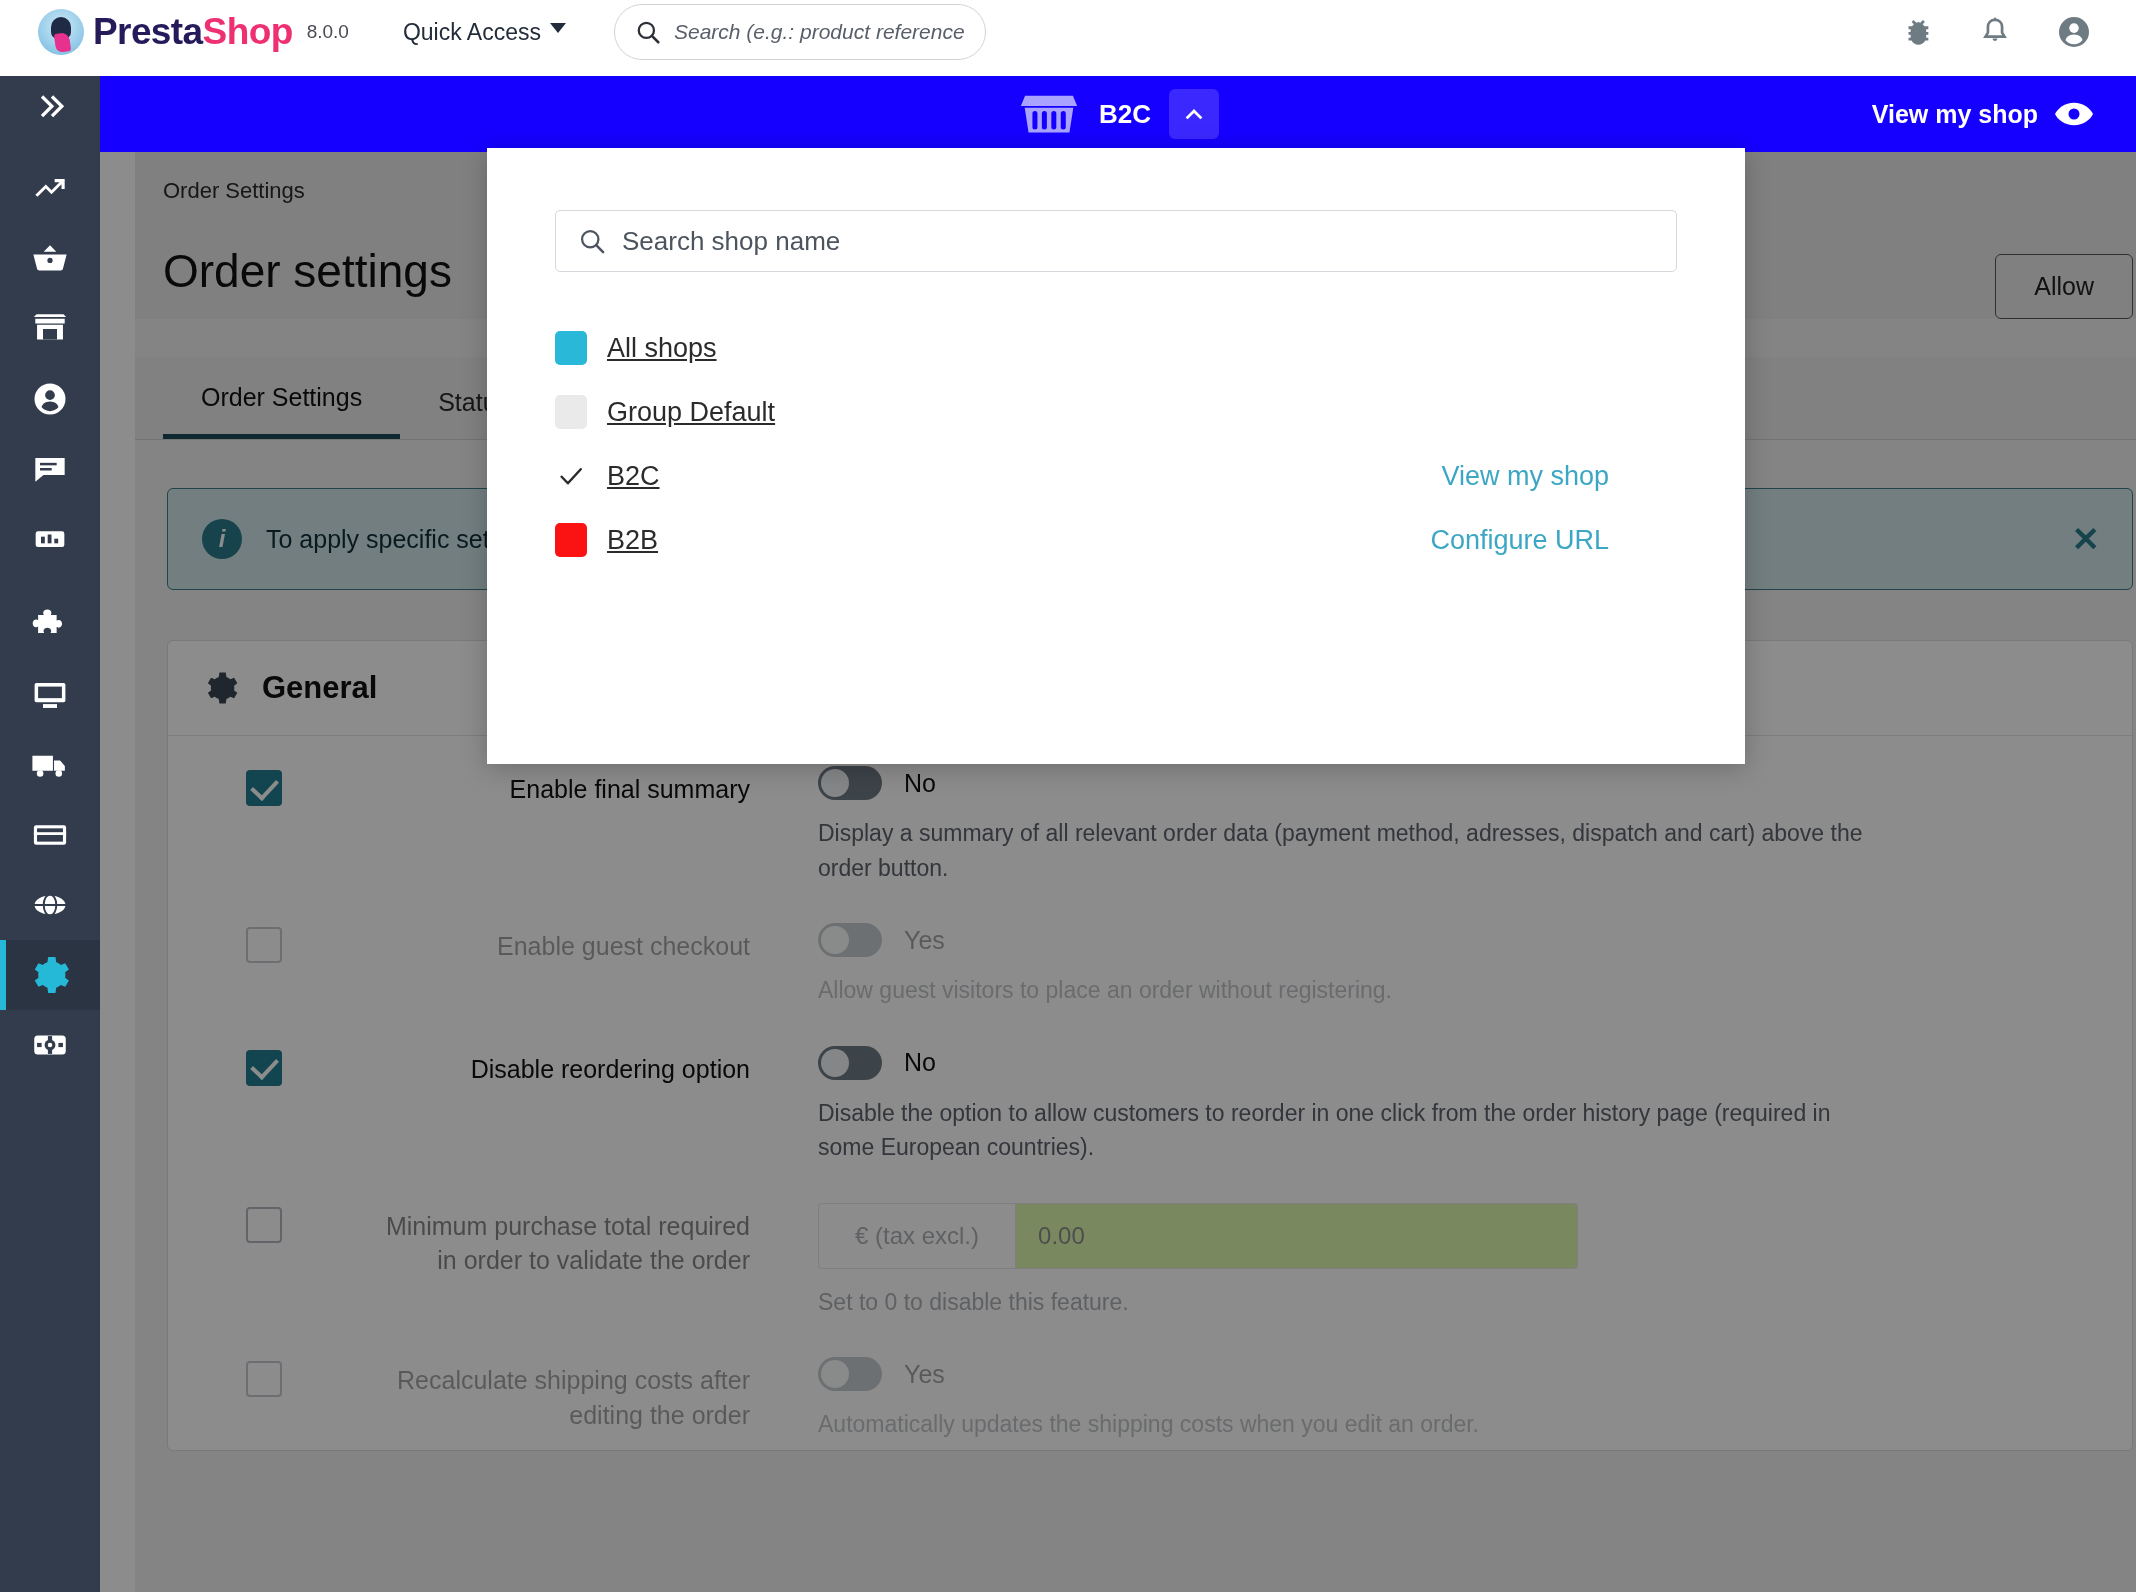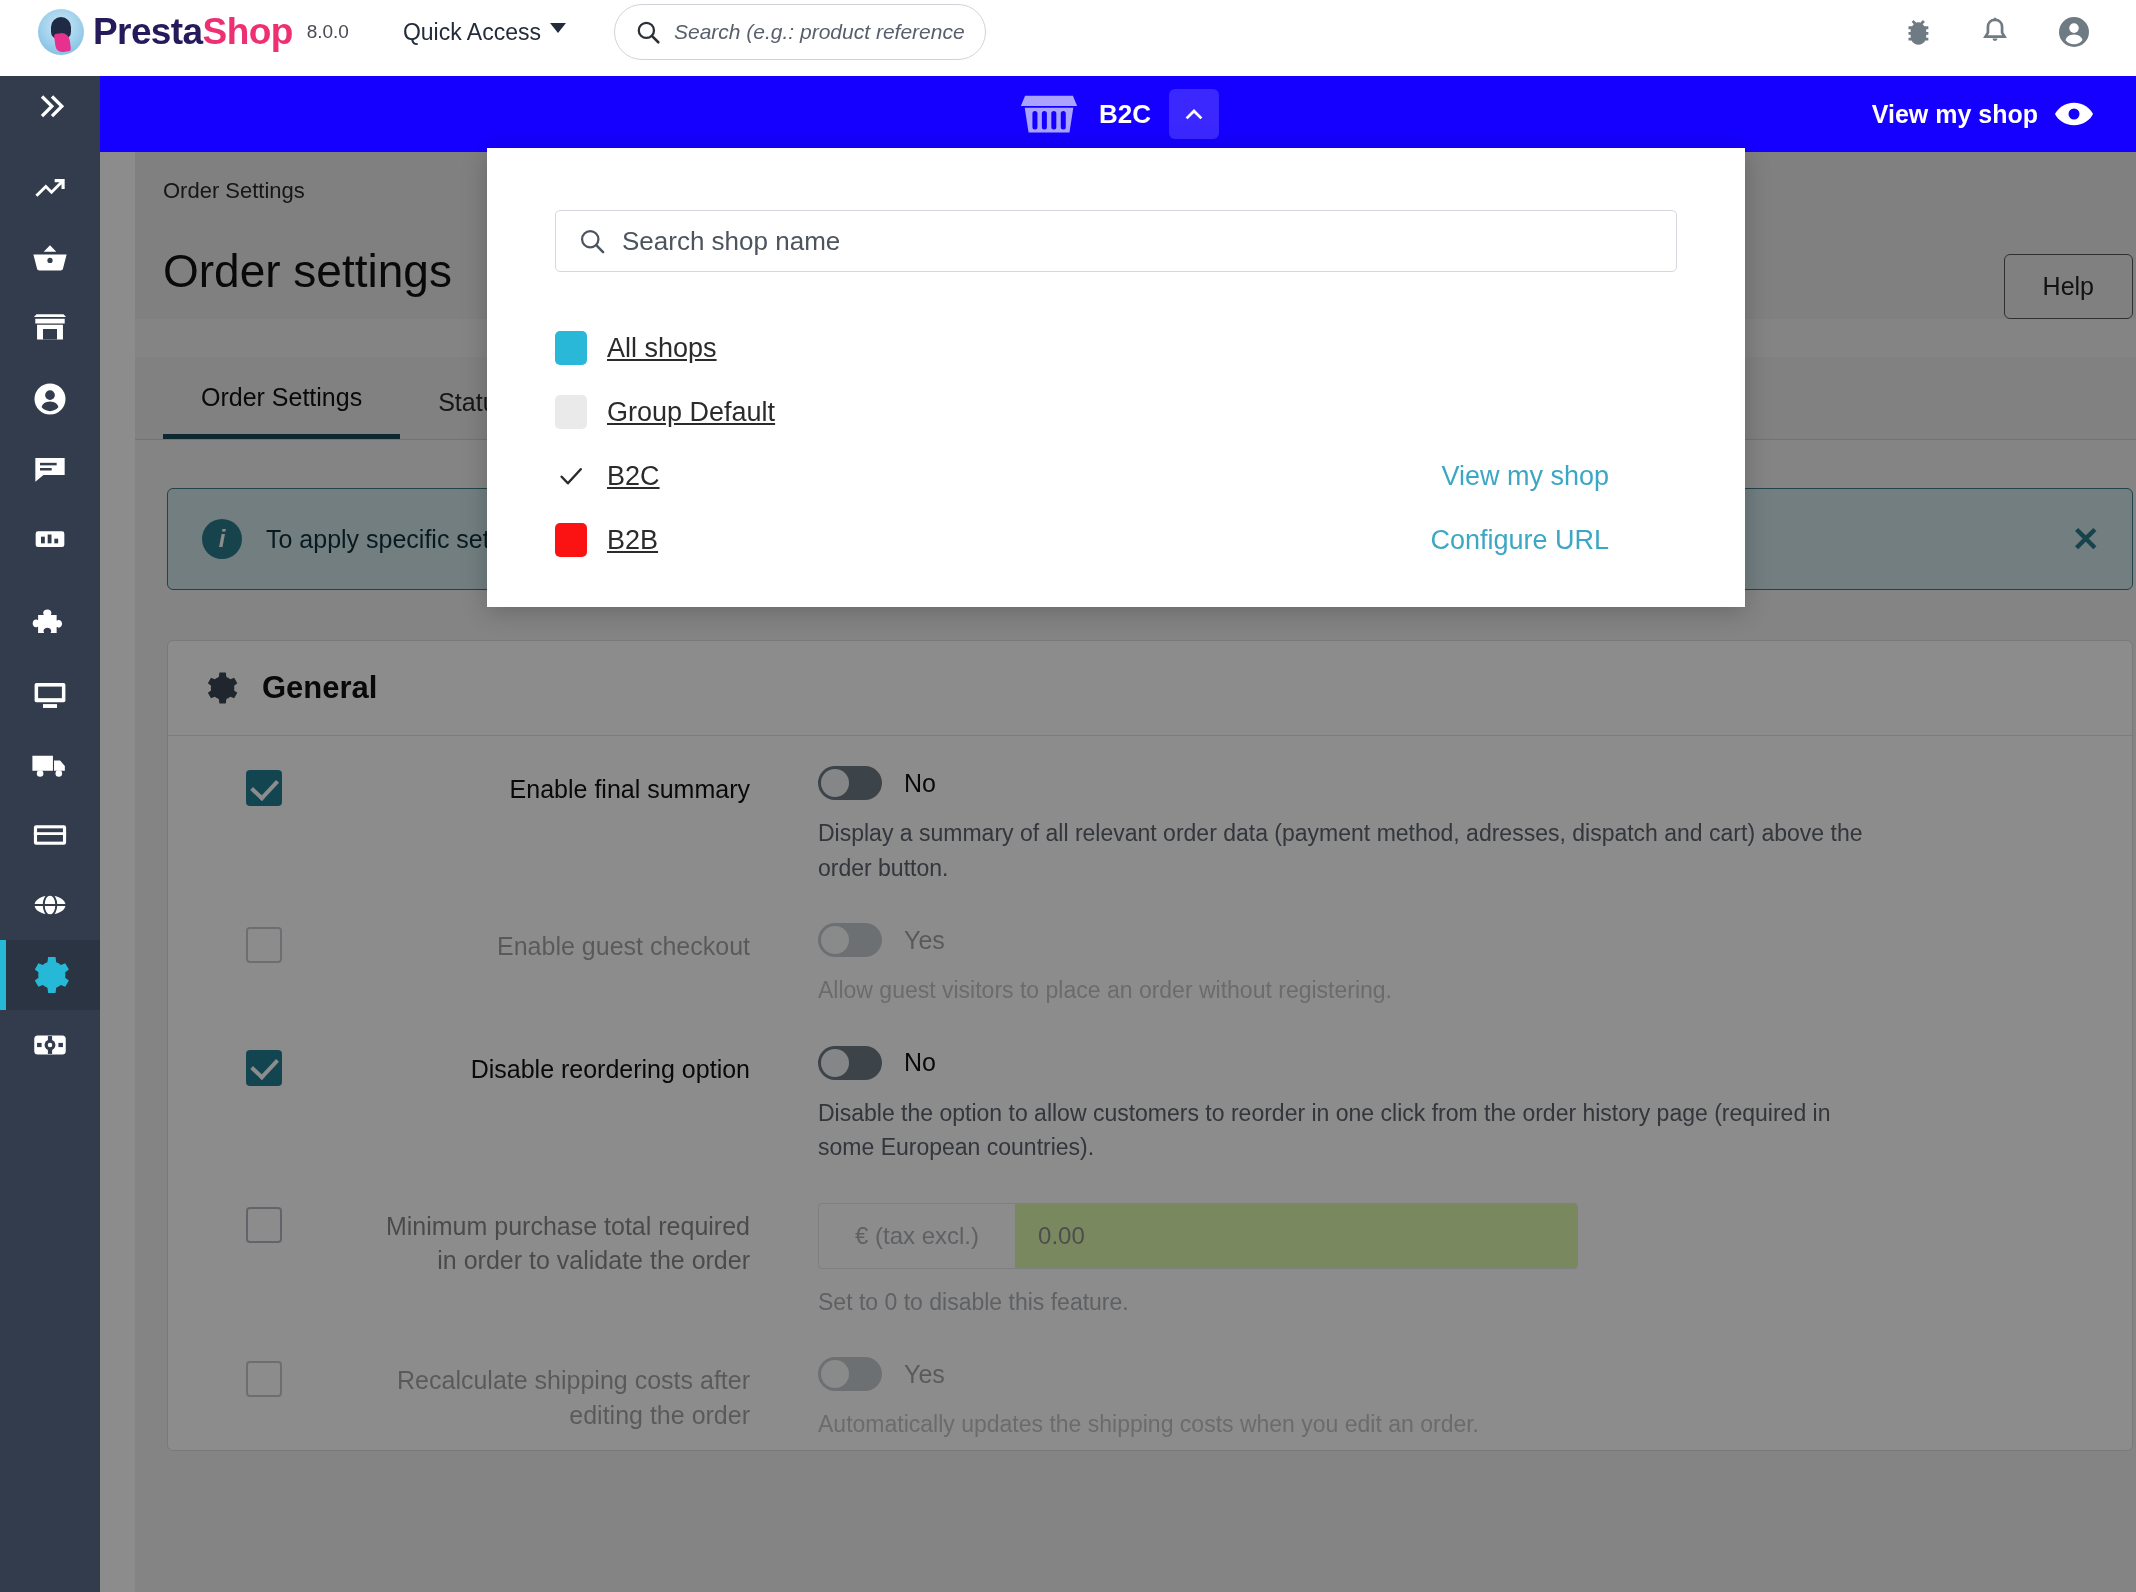--- a/index.html
+++ b/index.html
@@ -196,21 +196,21 @@
     white-space: nowrap;
   }
   .ig-input {
     flex: 1; border: 1px solid #cfd3d8; border-radius: 0 4px 4px 0;
     padding: 18px 22px; font-size: 24px; color: #1c1c1c; outline: none;
     font-family: "Liberation Sans", sans-serif; background: #bef264;
   }
 
   
   .shop-panel {
-    position: absolute; top: 148px; left: 487px; width: 1258px; height: 459px;
+    position: absolute; top: 148px; left: 487px; width: 1258px; height: 616px;
     background: #fff; z-index: 40;
     box-shadow: 0 4px 24px rgba(0,0,0,0.22);
   }
   .sp-search {
     margin: 62px 68px 0; height: 62px; border: 1px solid #d5d8dc;
     border-radius: 5px; display: flex; align-items: center; padding: 0 22px;
   }
   .sp-search input {
     border: none; outline: none; flex: 1; margin-left: 16px; font-size: 26px;
     color: #3c444f; font-family: "Liberation Sans", sans-serif; background: transparent;
@@ -396,21 +396,21 @@
         <circle cx="12" cy="8" r="3.3" fill="#1500ff"></circle>
       </svg>
     </div>
   </div>
 
   <div class="page">
     <div class="page-head">
       <div class="breadcrumb">Order Settings</div>
       <div class="head-row">
         <div class="page-title">Order settings</div>
-        <button class="help-btn">Help</button>
+        <button class="help-btn">Allow</button>
       </div>
     </div>
 
     <div class="tabs">
       <div class="tab active">Order Settings</div>
       <div class="tab">Status</div>
     </div>
 
     <div class="alert">
       <div class="alert-i">i</div>

